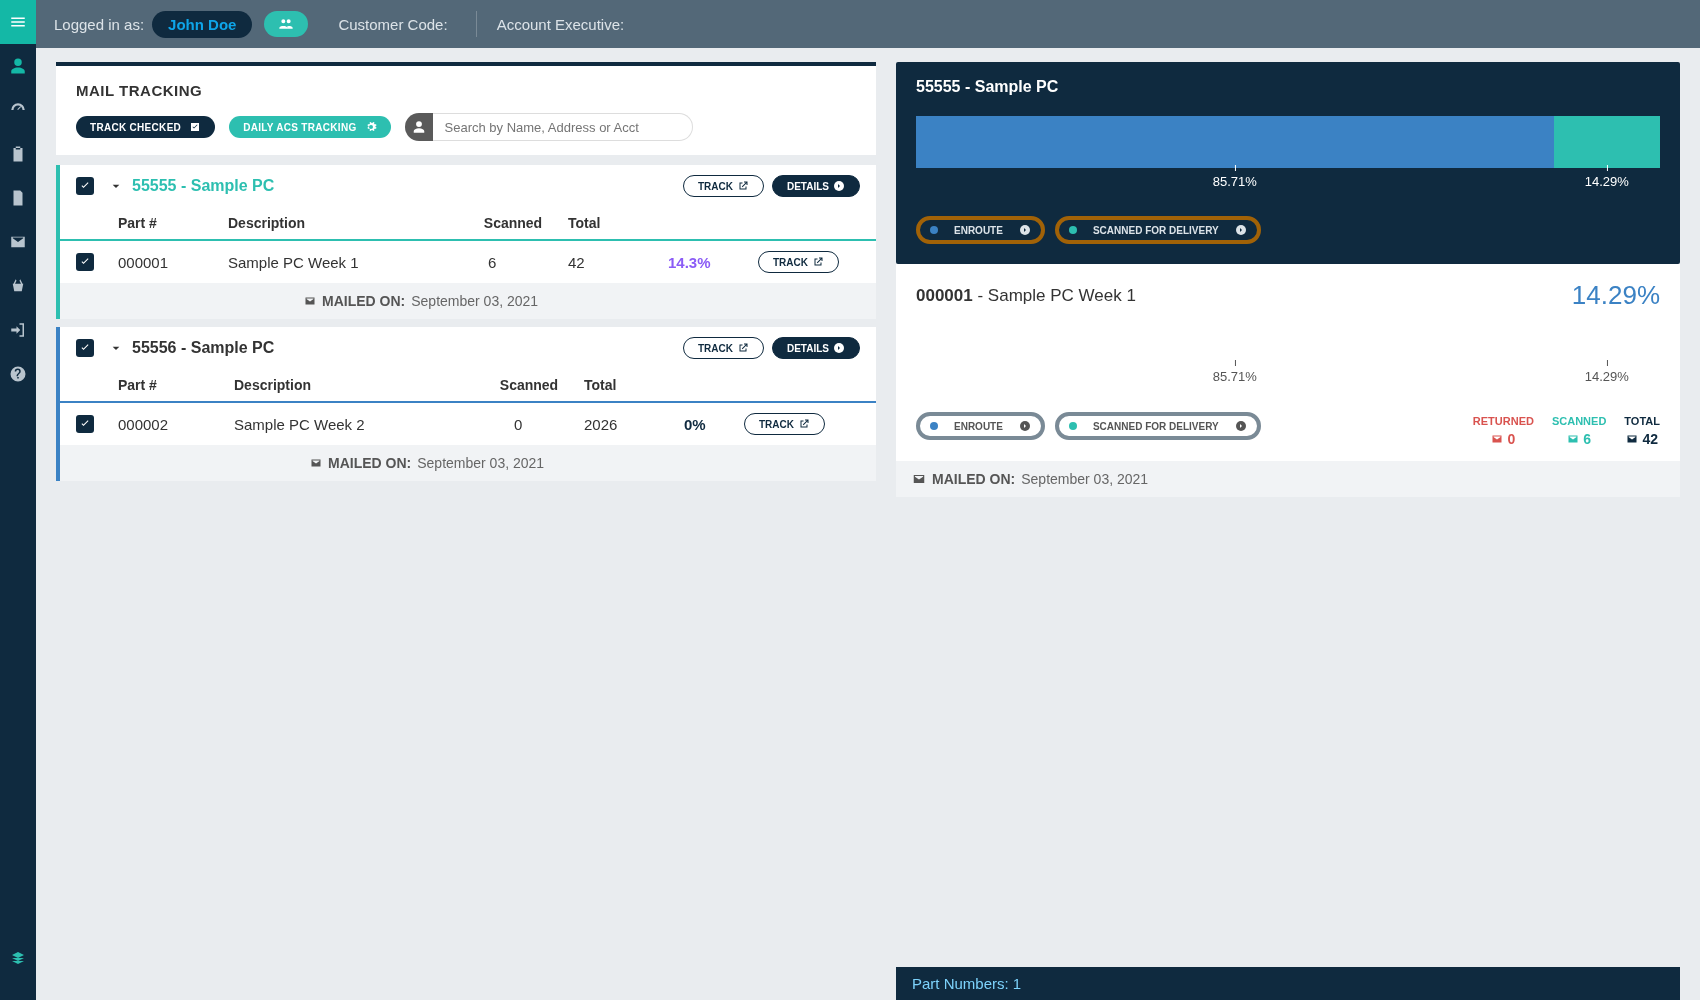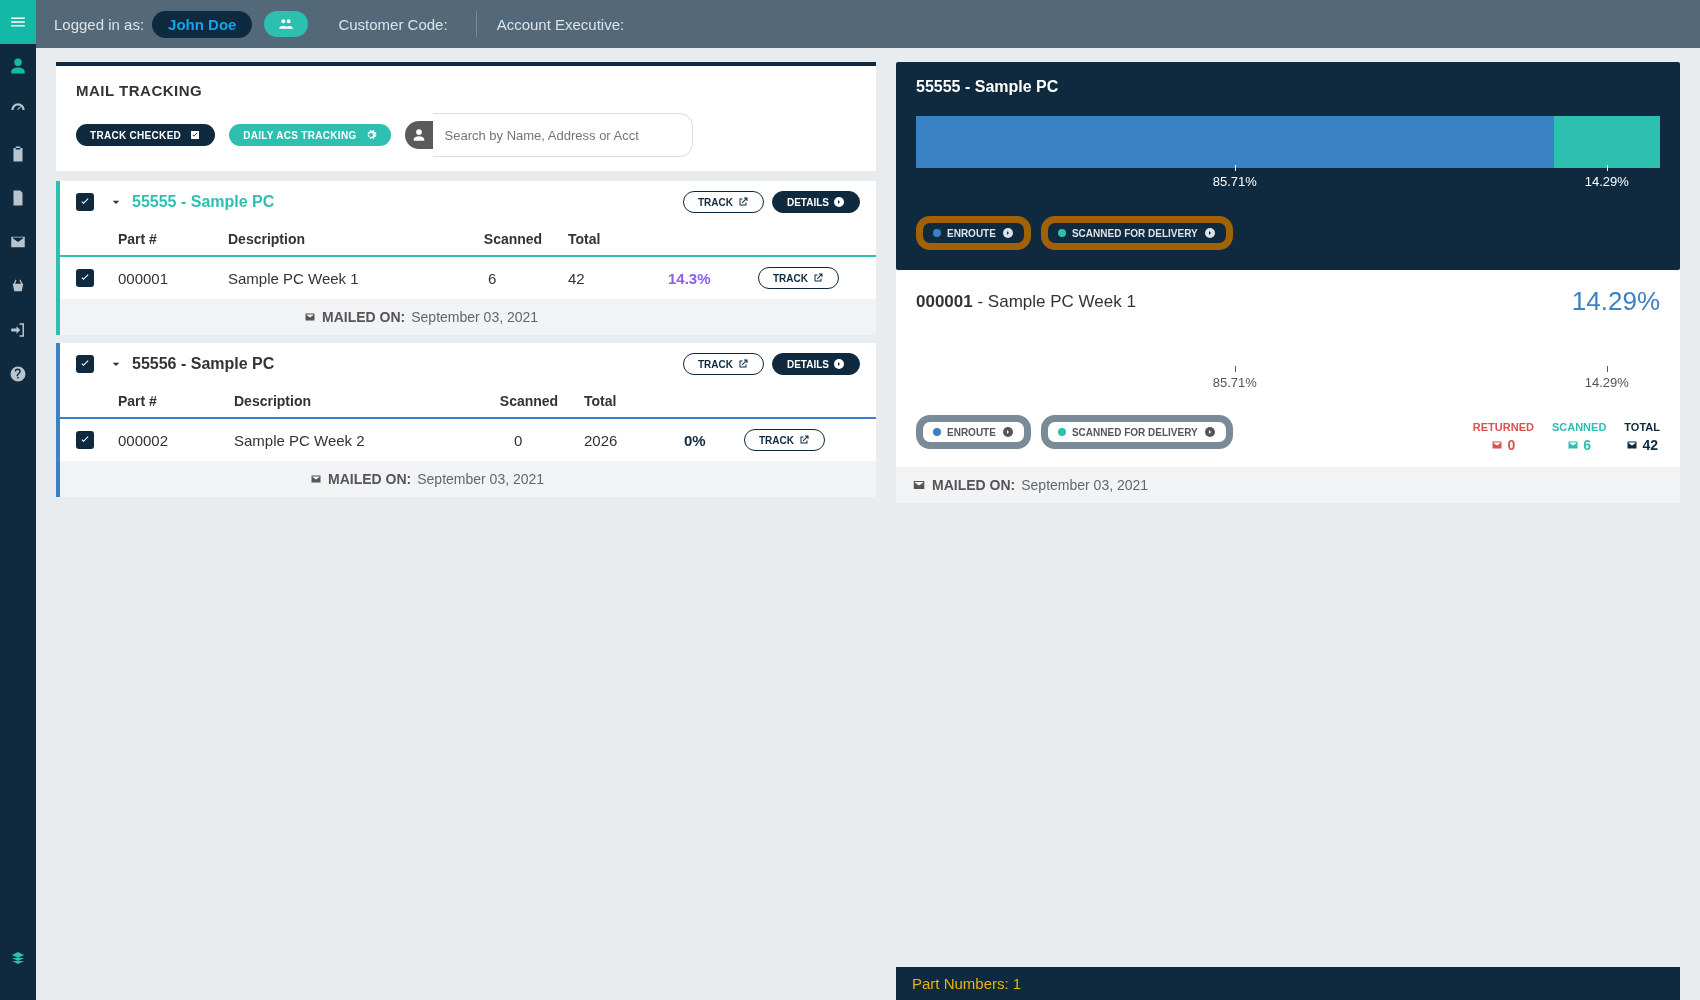--- a/index.html
+++ b/index.html
@@ -27,21 +27,21 @@
 .card-title { font-weight: 700; font-size: 15px; color: #333; letter-spacing: 0.5px; }
 .search-box { position: relative; width: 268px; }
 .search-box input { width: 100%; padding: 8px 12px 8px 36px; border: none; background: #f1f3f5; border-radius: 18px; font-size: 14px; color: #555; }
 .search-box svg { position: absolute; left: 12px; top: 9px; width: 15px; height: 15px; fill: #666; }
 .card-toolbar { display: flex; align-items: center; gap: 14px; }
 .btn-pill { padding: 5px 14px; border-radius: 14px; font-size: 10px; font-weight: 700; letter-spacing: 0.3px; cursor: pointer; display: inline-flex; align-items: center; gap: 8px; border: none; }
 .btn-dark { background: #0f2a3f; color: #fff; }
 .btn-teal { background: #2dbfb0; color: #fff; }
 .search-name { display: flex; align-items: center; }
 .search-name .icon-box { background: #5a5a5a; width: 28px; height: 28px; border-radius: 14px 0 0 14px; display: flex; align-items: center; justify-content: center; }
-.search-name input { height: 44px; border: 1px solid #ddd; border-left: none; border-radius: 0 14px 14px 0; padding: 0 12px; font-size: 13px; width: 260px; }
+.search-name input { height: 28px; border: 1px solid #ddd; border-left: none; border-radius: 0 14px 14px 0; padding: 0 12px; font-size: 13px; width: 260px; }
 
 .job-card { background: #fff; margin-bottom: 8px; border-left: 4px solid transparent; }
 .job-card.teal-border { border-left-color: #2dbfb0; }
 .job-card.blue-border { border-left-color: #3b82c4; }
 .job-header { display: flex; align-items: center; padding: 10px 16px; }
 .job-header .checkbox { width: 18px; height: 18px; background: #0f2a3f; border-radius: 3px; display: flex; align-items: center; justify-content: center; margin-right: 14px; }
 .job-header .chevron { margin-right: 8px; }
 .job-title { font-size: 16px; font-weight: 600; flex: 1; }
 .job-title.teal { color: #2dbfb0; }
 .job-title.dark { color: #333; }
@@ -67,21 +67,21 @@
 
 .detail-panel { background: #0f2a3f; color: #fff; padding: 16px 20px 20px 20px; border-radius: 2px; }
 .detail-title { font-size: 16px; font-weight: 600; margin-bottom: 20px; }
 .progress-bar { height: 52px; display: flex; margin-bottom: 6px; }
 .progress-bar .seg-blue { background: #3b82c4; }
 .progress-bar .seg-teal { background: #2dbfb0; }
 .progress-ticks { display: flex; position: relative; height: 30px; margin-bottom: 12px; }
 .tick { position: absolute; font-size: 13px; transform: translateX(-50%); }
 .tick::before { content: ''; position: absolute; top: -9px; left: 50%; width: 1px; height: 6px; background: currentColor; }
 .legend { display: flex; gap: 10px; }
-.legend-pill { border: 7px solid #a16207; border-radius: 14px; padding: 4px 10px; font-size: 10px; font-weight: 700; display: inline-flex; align-items: center; gap: 6px; color: #dce3e8; }
+.legend-pill { border: 4px solid #a16207; border-radius: 14px; padding: 4px 10px; font-size: 10px; font-weight: 700; display: inline-flex; align-items: center; gap: 16px; color: #dce3e8; }
 .legend-pill.outline-dark { border-color: #7a8a96; color: #555; }
 .legend-dot { width: 8px; height: 8px; border-radius: 50%; }
 .dot-blue { background: #3b82c4; }
 .dot-teal { background: #2dbfb0; }
 
 .sub-panel { background: #fff; padding: 16px 20px 10px 20px; }
 .sub-header { display: flex; justify-content: space-between; align-items: center; margin-bottom: 22px; }
 .sub-title { font-size: 17px; color: #333; }
 .sub-title .part-num { font-weight: 700; }
 .sub-pct { font-size: 26px; color: #3b82c4; font-weight: 400; }
@@ -94,21 +94,21 @@
 .stat-label.red { color: #d9534f; }
 .stat-label.teal { color: #2dbfb0; }
 .stat-label.navy { color: #0f2a3f; }
 .stat-value { font-size: 14px; font-weight: 700; display: flex; align-items: center; gap: 4px; }
 .stat-value.red { color: #d9534f; }
 .stat-value.teal { color: #2dbfb0; }
 .stat-value.navy { color: #0f2a3f; }
 .sub-mailed { background: #f1f3f5; padding: 10px 16px; margin: 14px -20px -10px -20px; font-size: 14px; color: #666; display: flex; align-items: center; gap: 6px; }
 .sub-mailed .label { font-weight: 700; color: #555; }
 
-.footer-bar { position: absolute; bottom: 0; left: 0; right: 20px; background: #0f2a3f; color: #eab308; padding: 8px 16px; font-size: 15px; }
+.footer-bar { position: absolute; bottom: 0; left: 0; right: 20px; background: #0f2a3f; color: #7dd3fc; padding: 8px 16px; font-size: 15px; }
 
 svg.icon { width: 12px; height: 12px; fill: currentColor; vertical-align: middle; }
 </style>
 </head>
 <body>
 
 <div class="sidebar">
   <div class="sidebar-item active">
       <svg viewBox="0 0 24 24">
         <path d="M3 6h18v2H3zm0 5h18v2H3zm0 5h18v2H3z"></path>

